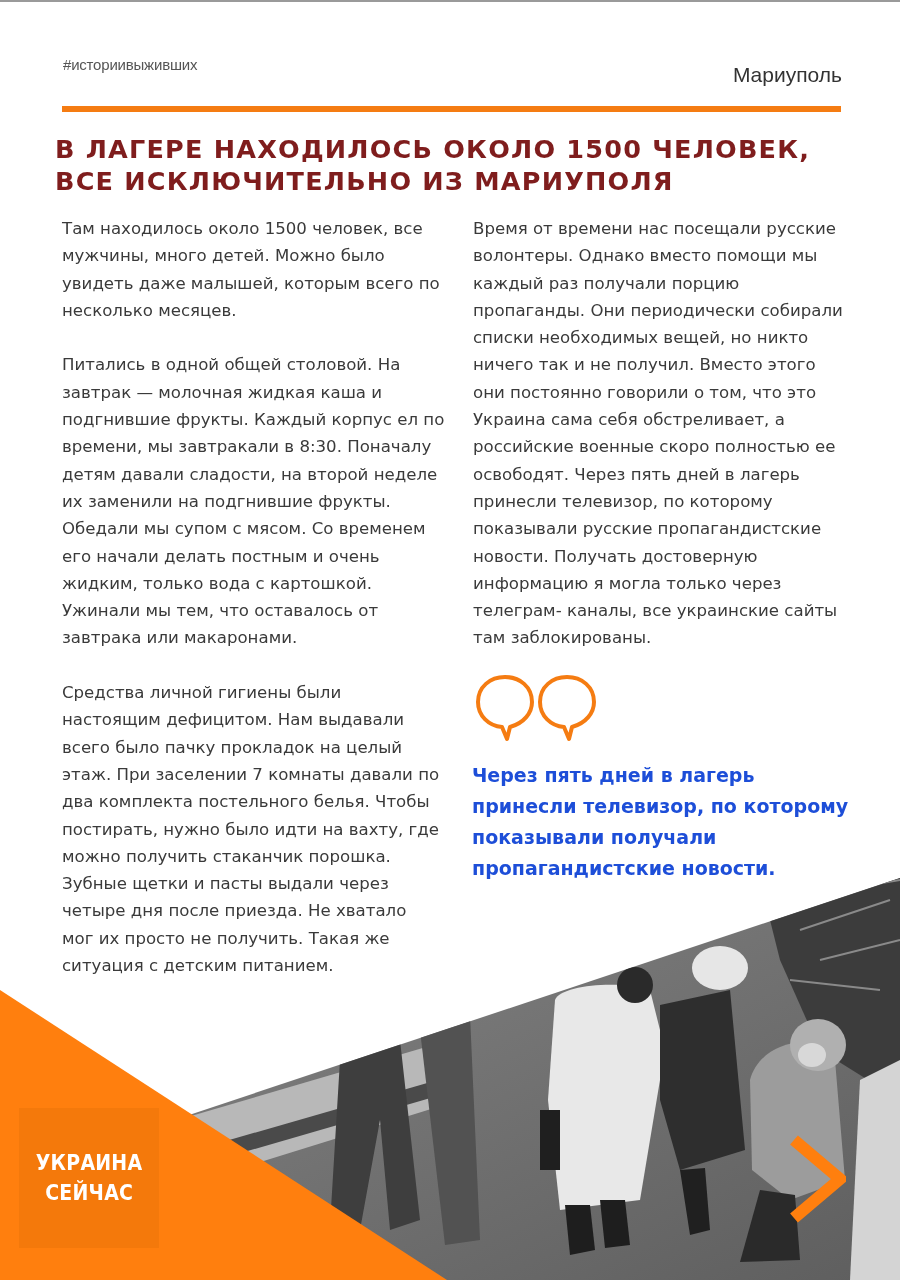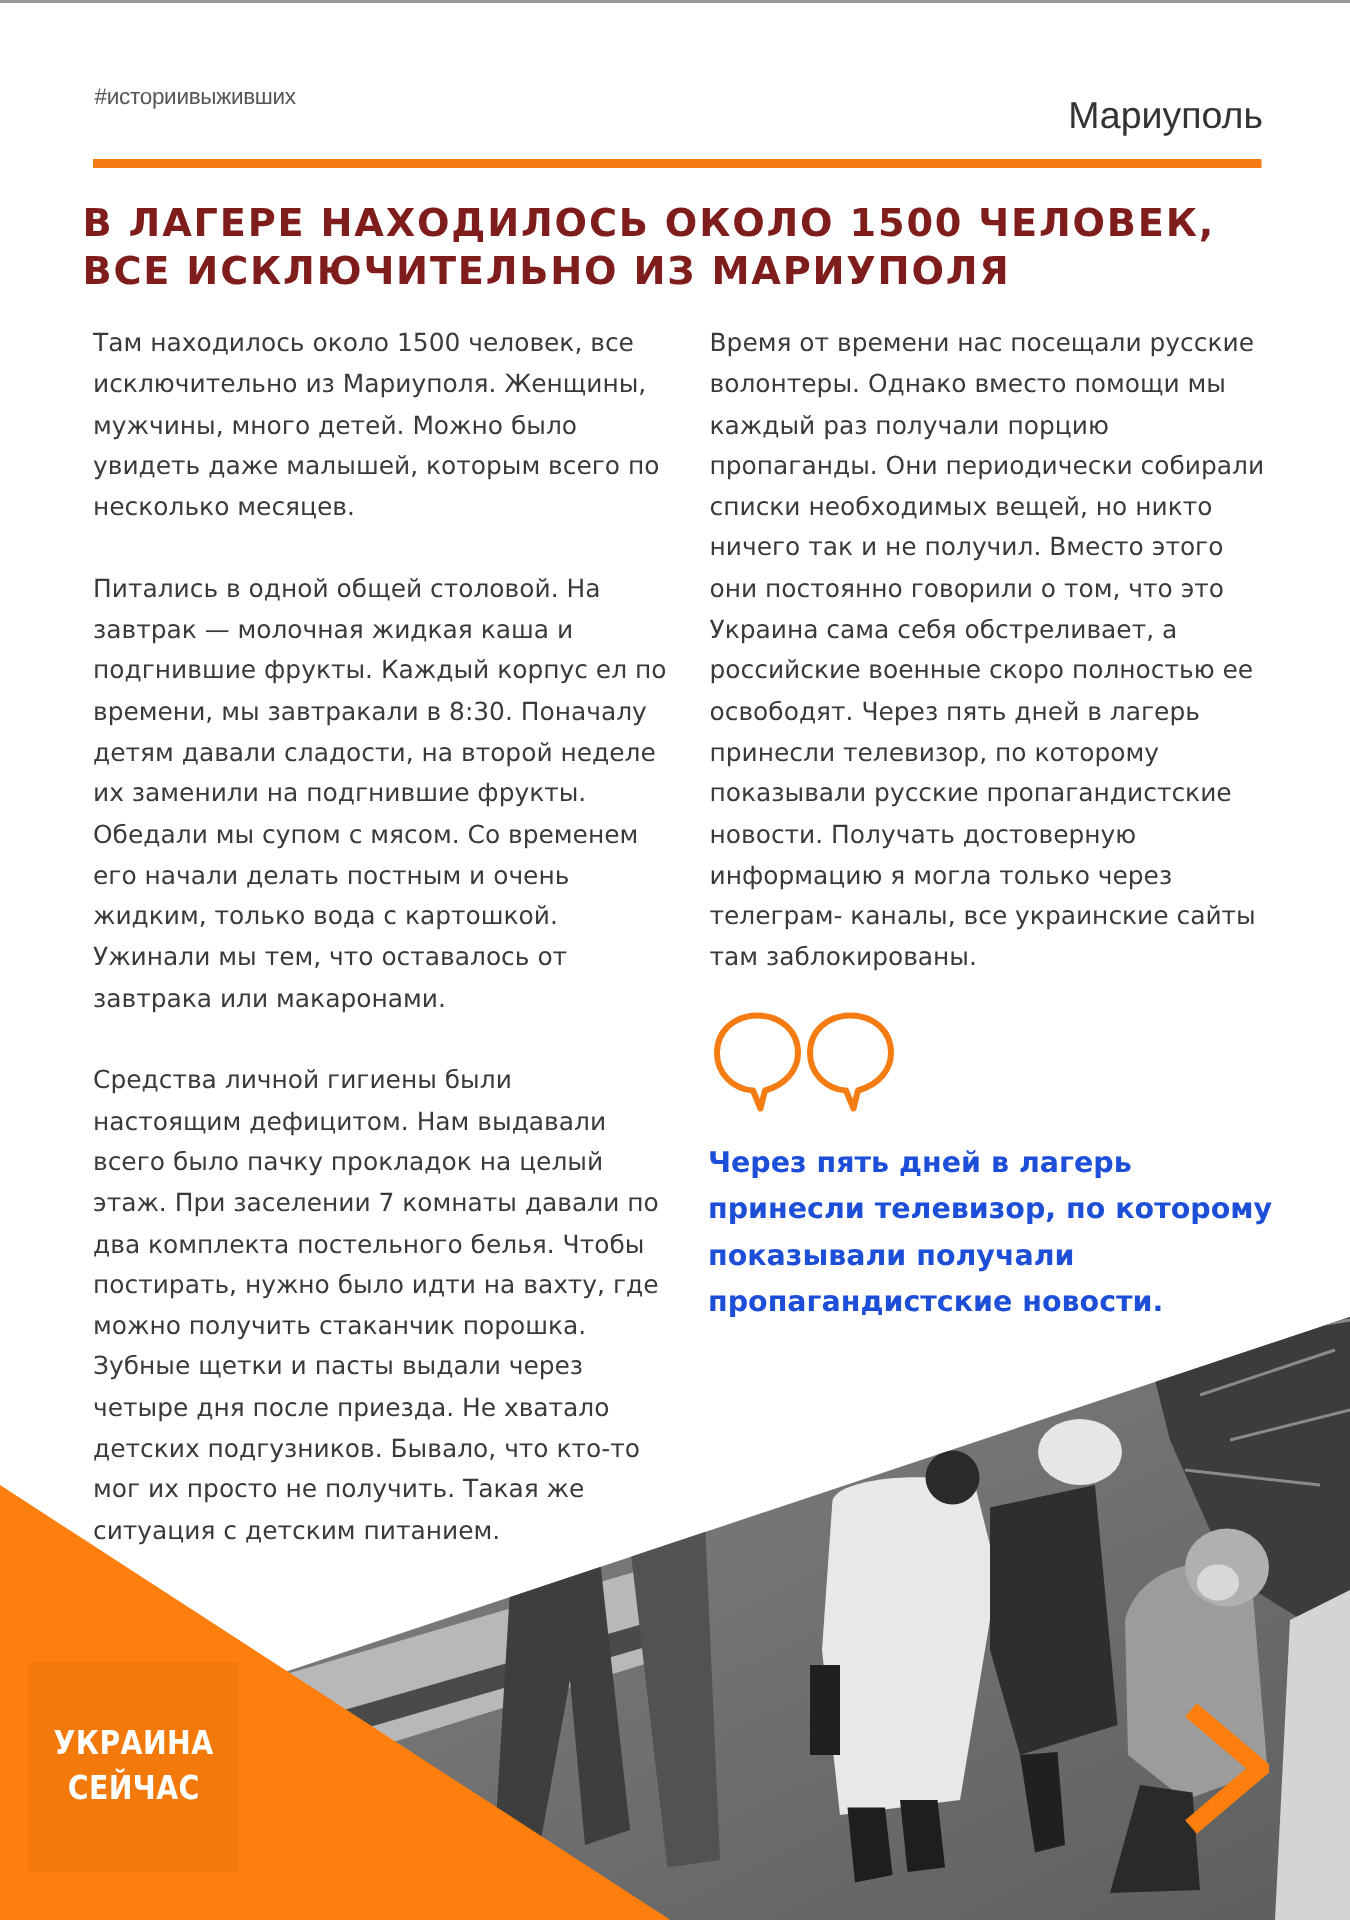--- a/index.html
+++ b/index.html
@@ -1,19 +1,19 @@
 <!DOCTYPE html>
 <html><head>
 <meta charset="utf-8">
 <style>
   html, body { margin:0; padding:0; }
   body { width:900px; height:1280px; position:relative; overflow:hidden; background:#ffffff; font-family:"DejaVu Sans", sans-serif; }
   .topline { position:absolute; left:0; top:0; width:900px; height:2px; background:#9a9a9a; }
   .hashtag { position:absolute; left:63px; top:56px; font-size:15px; color:#555; letter-spacing:-0.2px; font-family:"Liberation Sans", sans-serif; }
-  .city { position:absolute; right:58px; top:63px; font-size:25px; color:#333; font-family:"Liberation Sans", sans-serif;text-align:center; }
+  .city { position:absolute; right:58px; top:63px; font-size:21px; color:#333; font-family:"Liberation Sans", sans-serif;text-align:center; }
   .rule { position:absolute; left:62px; top:106px; width:779px; height:6px; background:#f57c12; }
   .headline { position:absolute; left:55px; top:133px; width:820px; font-family:"DejaVu Sans", sans-serif; font-weight:bold; font-size:25.5px; line-height:32px; color:#7f1d1d; letter-spacing:1.2px; margin:0; }
   .headline span { display:block; white-space:nowrap; }
   .col { position:absolute; font-family:"DejaVu Sans", sans-serif; font-size:16.6px; line-height:27.3px; color:#3a3a3a; }
   .col p { margin:0; }
   .col .line { display:block; white-space:nowrap; }
   .col-left { left:62px; top:215px; width:390px; }
   .col-left .gap { height:27.3px; }
   .col-right { left:473px; top:215px; width:400px; }
   .quote-icon { position:absolute; left:474px; top:673px; width:124px; height:72px; }
@@ -36,21 +36,20 @@
 <div class="rule"></div>
 
 <h1 class="headline">
   <span>В ЛАГЕРЕ НАХОДИЛОСЬ ОКОЛО 1500 ЧЕЛОВЕК,</span>
   <span>ВСЕ ИСКЛЮЧИТЕЛЬНО ИЗ МАРИУПОЛЯ</span>
 </h1>
 
 <div class="col col-left">
   <p>
     <span class="line">Там находилось около 1500 человек, все</span>
-    <span class="line">исключительно из Мариуполя. Женщины,</span>
     <span class="line">мужчины, много детей. Можно было</span>
     <span class="line">увидеть даже малышей, которым всего по</span>
     <span class="line">несколько месяцев.</span>
   </p>
   <div class="gap"></div>
   <p>
     <span class="line">Питались в одной общей столовой. На</span>
     <span class="line">завтрак — молочная жидкая каша и</span>
     <span class="line">подгнившие фрукты. Каждый корпус ел по</span>
     <span class="line">времени, мы завтракали в 8:30. Поначалу</span>
@@ -66,21 +65,20 @@
   <p>
     <span class="line">Средства личной гигиены были</span>
     <span class="line">настоящим дефицитом. Нам выдавали</span>
     <span class="line">всего было пачку прокладок на целый</span>
     <span class="line">этаж. При заселении 7 комнаты давали по</span>
     <span class="line">два комплекта постельного белья. Чтобы</span>
     <span class="line">постирать, нужно было идти на вахту, где</span>
     <span class="line">можно получить стаканчик порошка.</span>
     <span class="line">Зубные щетки и пасты выдали через</span>
     <span class="line">четыре дня после приезда. Не хватало</span>
-    <span class="line">детских подгузников. Бывало, что кто-то</span>
     <span class="line">мог их просто не получить. Такая же</span>
     <span class="line">ситуация с детским питанием.</span>
   </p>
 </div>
 
 <div class="col col-right">
   <p>
     <span class="line">Время от времени нас посещали русские</span>
     <span class="line">волонтеры. Однако вместо помощи мы</span>
     <span class="line">каждый раз получали порцию</span>

